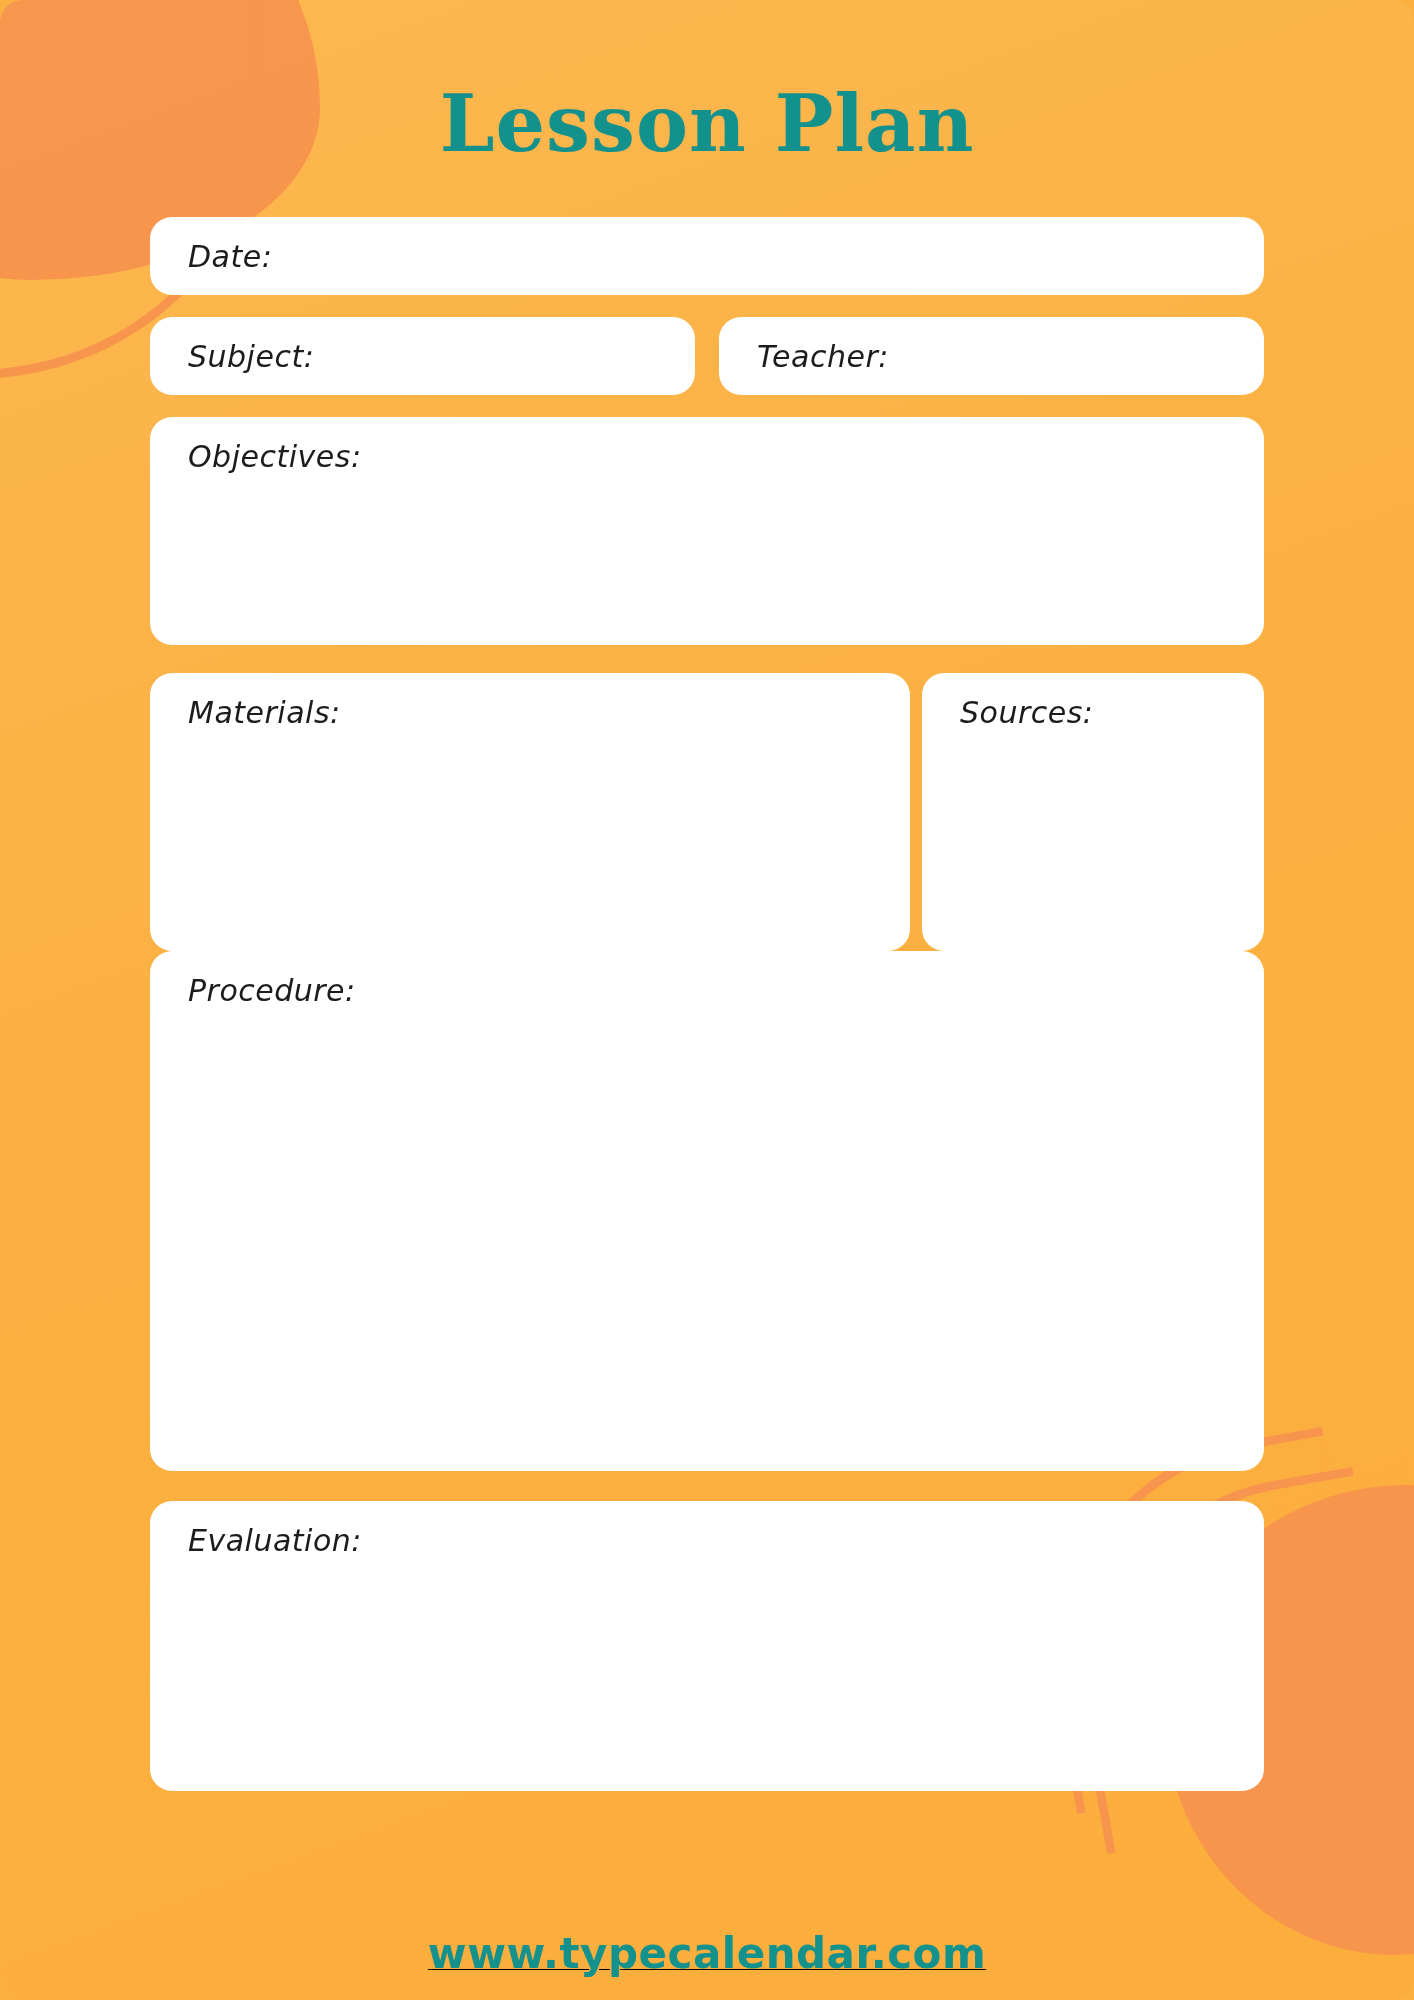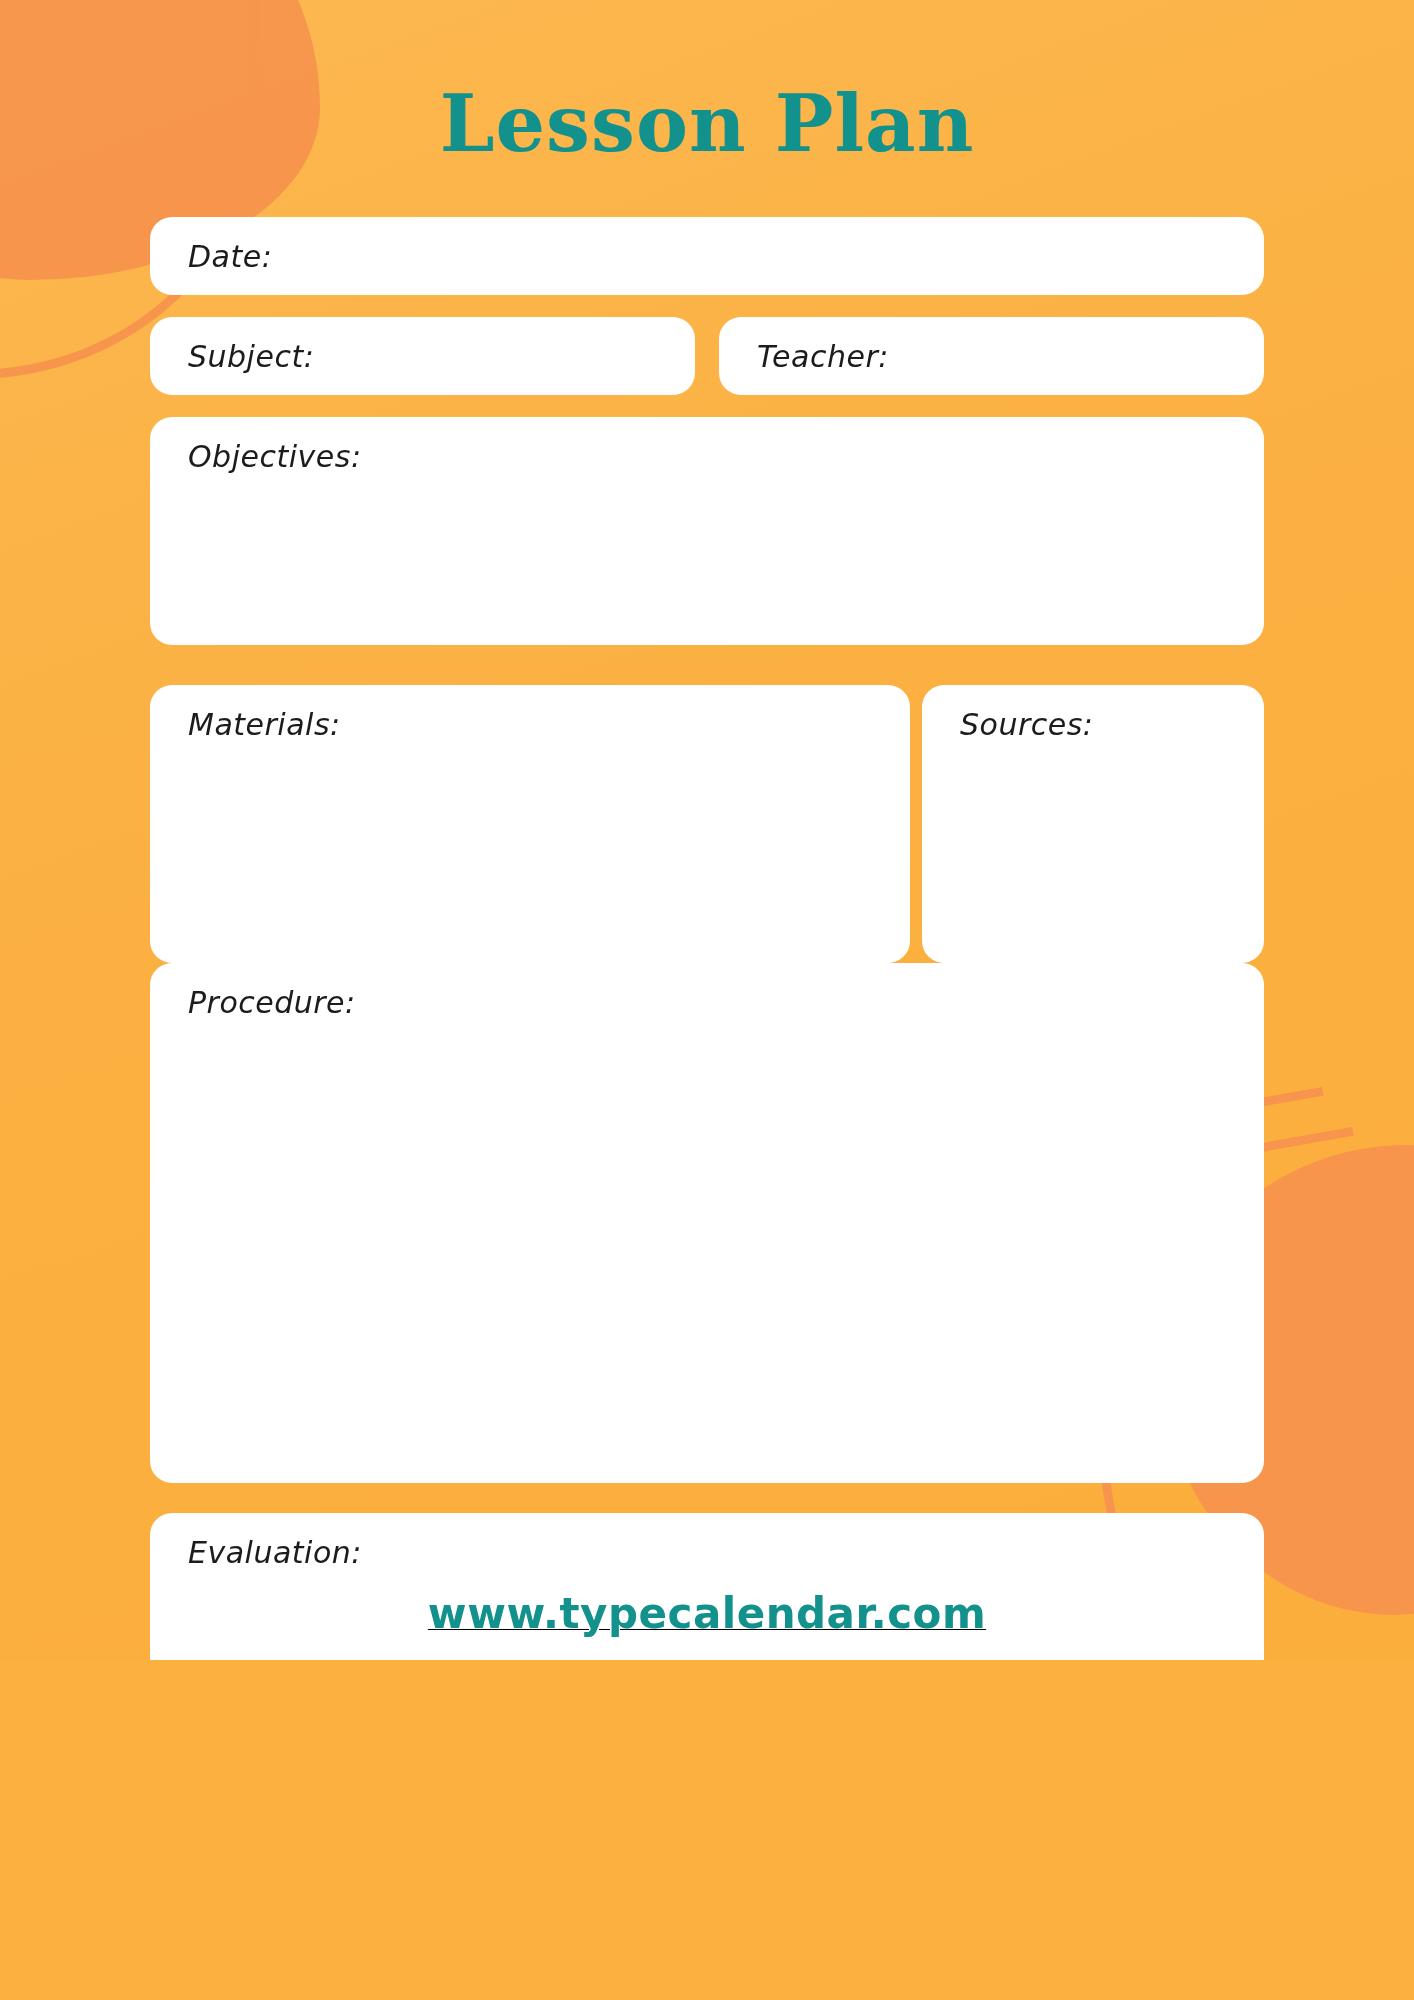--- a/index.html
+++ b/index.html
@@ -10,24 +10,25 @@
     width: 1414px;
     height: 2000px;
     background: #fbb040;
     font-family: "DejaVu Sans", sans-serif;
     overflow: hidden;
   }
 
   .page {
     position: relative;
     width: 1414px;
-    height: 1660px;
+    height: 2000px;
     background: linear-gradient(160deg, #fcb850 0%, #fbb041 45%, #fcae3c 100%);
     overflow: hidden;
     box-sizing: border-box;
+    border-radius: 23px;
   }
 
   
   .deco {
     position: absolute;
     pointer-events: none;
   }
   .deco-top-blob {
     left: -180px;
     top: -150px;
@@ -122,21 +123,21 @@
     height: 78px;
     display: flex;
     align-items: center;
     padding-top: 0;
     padding-bottom: 0;
   }
 
   .card-objectives {
     height: 228px;
     margin-top: 22px;
-    margin-bottom: 40px;
+    margin-bottom: 28px;
   }
 
   .row-mats {
     display: flex;
     gap: 12px;
   }
   .card-materials {
     flex: 0 0 760px;
     height: 278px;
   }

